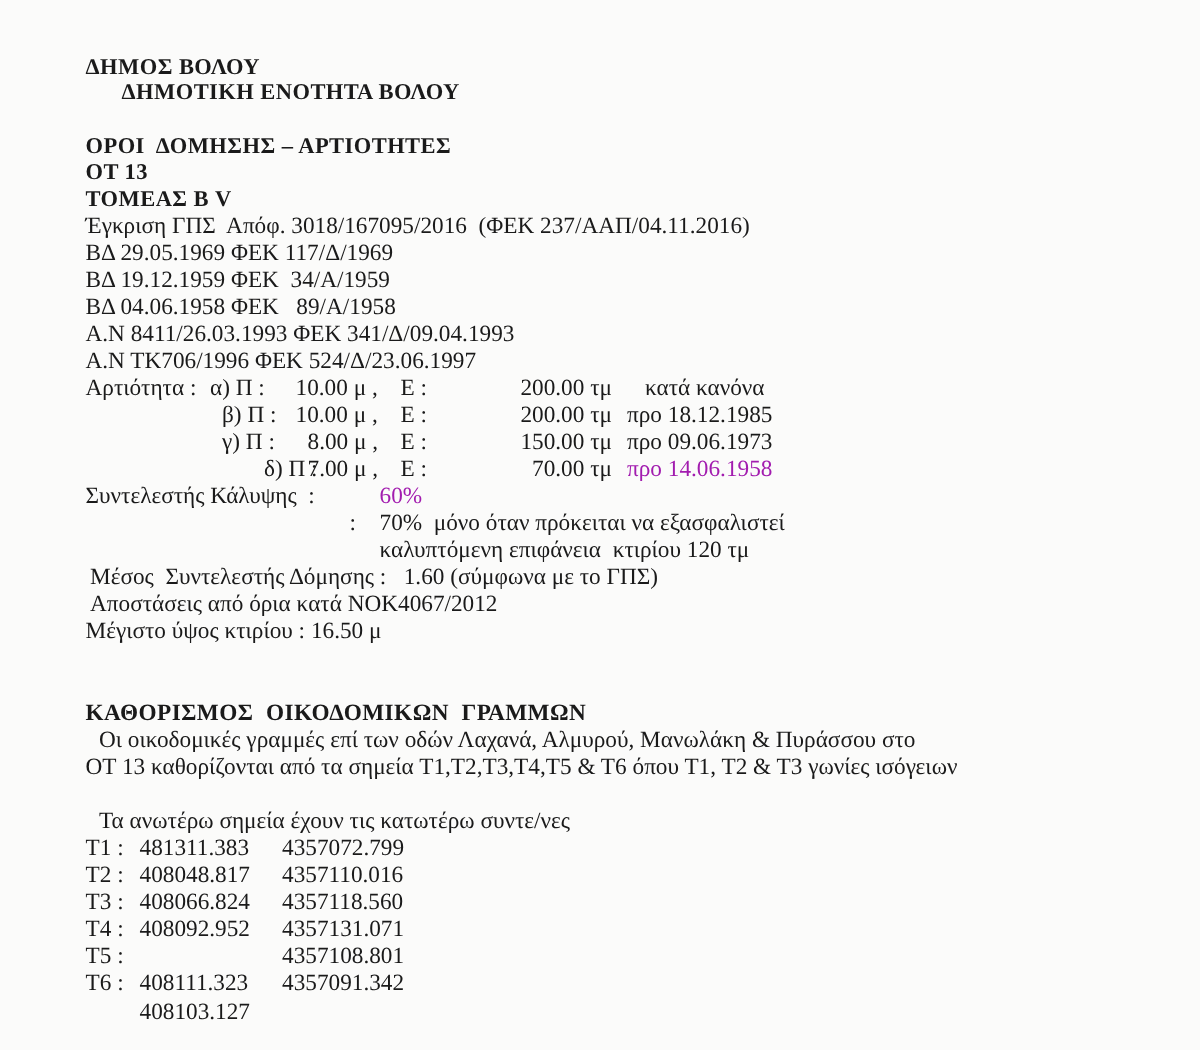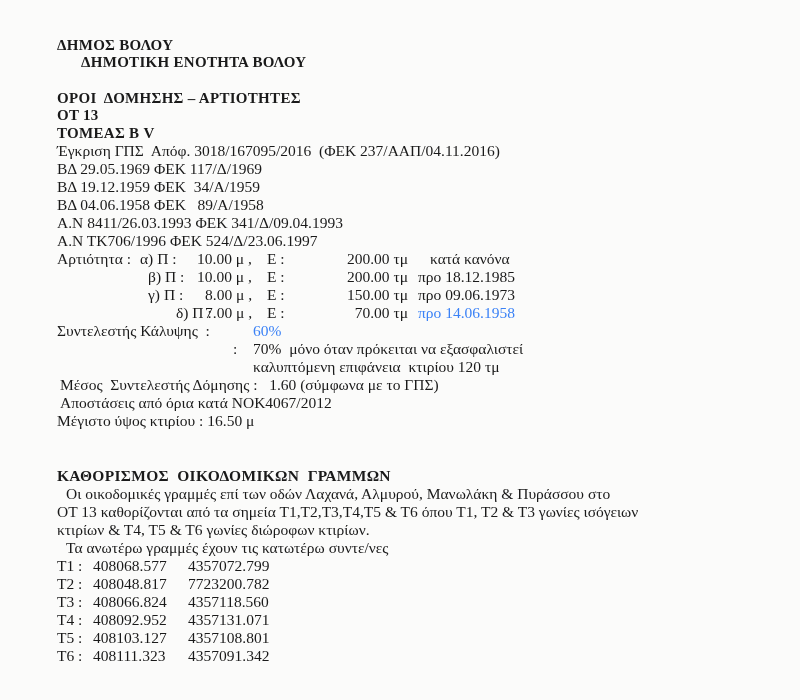--- a/index.html
+++ b/index.html
@@ -6,21 +6,21 @@
   body {
     width:800px; height:700px; overflow:hidden;
     background:#fbfbfa;
     font-family:"Liberation Serif", "DejaVu Serif", serif;
     color:#1a1a1a;
     position:relative;
   }
   .doc { position:absolute; left:0; top:0; width:800px; height:700px; }
   .ln { position:absolute; white-space:pre; font-size:15.5px; line-height:18px; }
   .b { font-weight:bold; font-size:15px; letter-spacing:0.3px; }
-  .faint { color:#3b82f6; }
+  .faint { color:#a21caf; }
 </style>
 </head>
 <body>
 
 <div class="doc">
 
   <div class="ln b" style="left:57px;top:36px;">ΔΗΜΟΣ ΒΟΛΟΥ</div>
   <div class="ln b" style="left:57px;top:53px;margin-left:24px;">ΔΗΜΟΤΙΚΗ ΕΝΟΤΗΤΑ ΒΟΛΟΥ</div>
 
   <div class="ln b" style="left:57px;top:89px;">ΟΡΟΙ  ΔΟΜΗΣΗΣ – ΑΡΤΙΟΤΗΤΕΣ</div>
@@ -71,47 +71,46 @@
   <div class="ln" style="left:253px;top:340px;">70%  μόνο όταν πρόκειται να εξασφαλιστεί</div>
   <div class="ln" style="left:253px;top:358px;">καλυπτόμενη επιφάνεια  κτιρίου 120 τμ</div>
 
   <div class="ln" style="left:60px;top:376px;">Μέσος  Συντελεστής Δόμησης :   1.60 (σύμφωνα με το ΓΠΣ)</div>
   <div class="ln" style="left:60px;top:394px;">Αποστάσεις από όρια κατά ΝΟΚ4067/2012</div>
   <div class="ln" style="left:57px;top:412px;text-align:center;">Μέγιστο ύψος κτιρίου : 16.50 μ</div>
 
   <div class="ln" style="left:66px;top:485px;">Οι οικοδομικές γραμμές επί των οδών Λαχανά, Αλμυρού, Μανωλάκη &amp; Πυράσσου στο</div>
   <div class="ln b" style="left:57px;top:467px;font-size:15.5px;">ΚΑΘΟΡΙΣΜΟΣ  ΟΙΚΟΔΟΜΙΚΩΝ  ΓΡΑΜΜΩΝ</div>
   <div class="ln" style="left:57px;top:503px;">ΟΤ 13 καθορίζονται από τα σημεία Τ1,Τ2,Τ3,Τ4,Τ5 &amp; Τ6 όπου Τ1, Τ2 &amp; Τ3 γωνίες ισόγειων</div>
-  <div class="ln" style="left:57px;top:521px;">κτιρίων &amp; Τ4, Τ5 &amp; Τ6 γωνίες διώροφων κτιρίων.</div>
-  <div class="ln" style="left:66px;top:539px;">Τα ανωτέρω γραμμές έχουν τις κατωτέρω συντε/νες</div>
+  <div class="ln" style="left:66px;top:539px;">Τα ανωτέρω σημεία έχουν τις κατωτέρω συντε/νες</div>
 
   <div>
     <div>
       <div class="ln" style="left:57px;top:557px;">Τ1 :</div>
-      <div class="ln" style="left:93px;top:557px;">408068.577</div>
+      <div class="ln" style="left:93px;top:557px;">481311.383</div>
       <div class="ln" style="left:188px;top:557px;">4357072.799</div>
     </div>
     <div>
       <div class="ln" style="left:57px;top:575px;">Τ2 :</div>
       <div class="ln" style="left:93px;top:575px;">408048.817</div>
-      <div class="ln" style="left:188px;top:575px;">7723200.782</div>
+      <div class="ln" style="left:188px;top:575px;">4357110.016</div>
     </div>
     <div>
       <div class="ln" style="left:57px;top:593px;">Τ3 :</div>
       <div class="ln" style="left:93px;top:593px;">408066.824</div>
       <div class="ln" style="left:188px;top:593px;">4357118.560</div>
     </div>
     <div>
       <div class="ln" style="left:57px;top:611px;">Τ4 :</div>
       <div class="ln" style="left:93px;top:611px;">408092.952</div>
       <div class="ln" style="left:188px;top:611px;">4357131.071</div>
     </div>
     <div>
       <div class="ln" style="left:57px;top:629px;">Τ5 :</div>
-      <div class="ln" style="left:93px;top:629px;">408103.127</div>
+      <div class="ln" style="left:93px;top:666px;">408103.127</div>
       <div class="ln" style="left:188px;top:629px;">4357108.801</div>
     </div>
     <div>
       <div class="ln" style="left:57px;top:647px;">Τ6 :</div>
       <div class="ln" style="left:93px;top:647px;">408111.323</div>
       <div class="ln" style="left:188px;top:647px;">4357091.342</div>
     </div>
   </div>
 </div>
 

